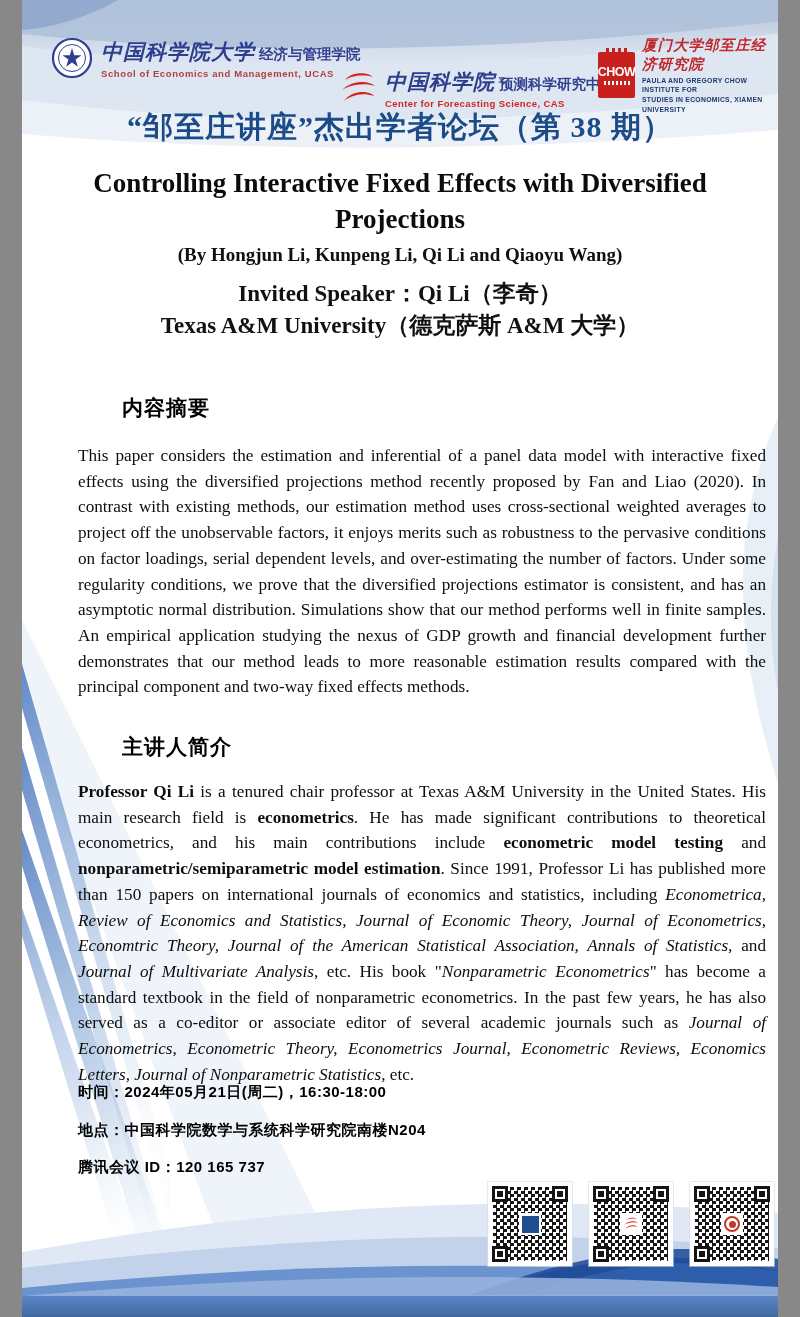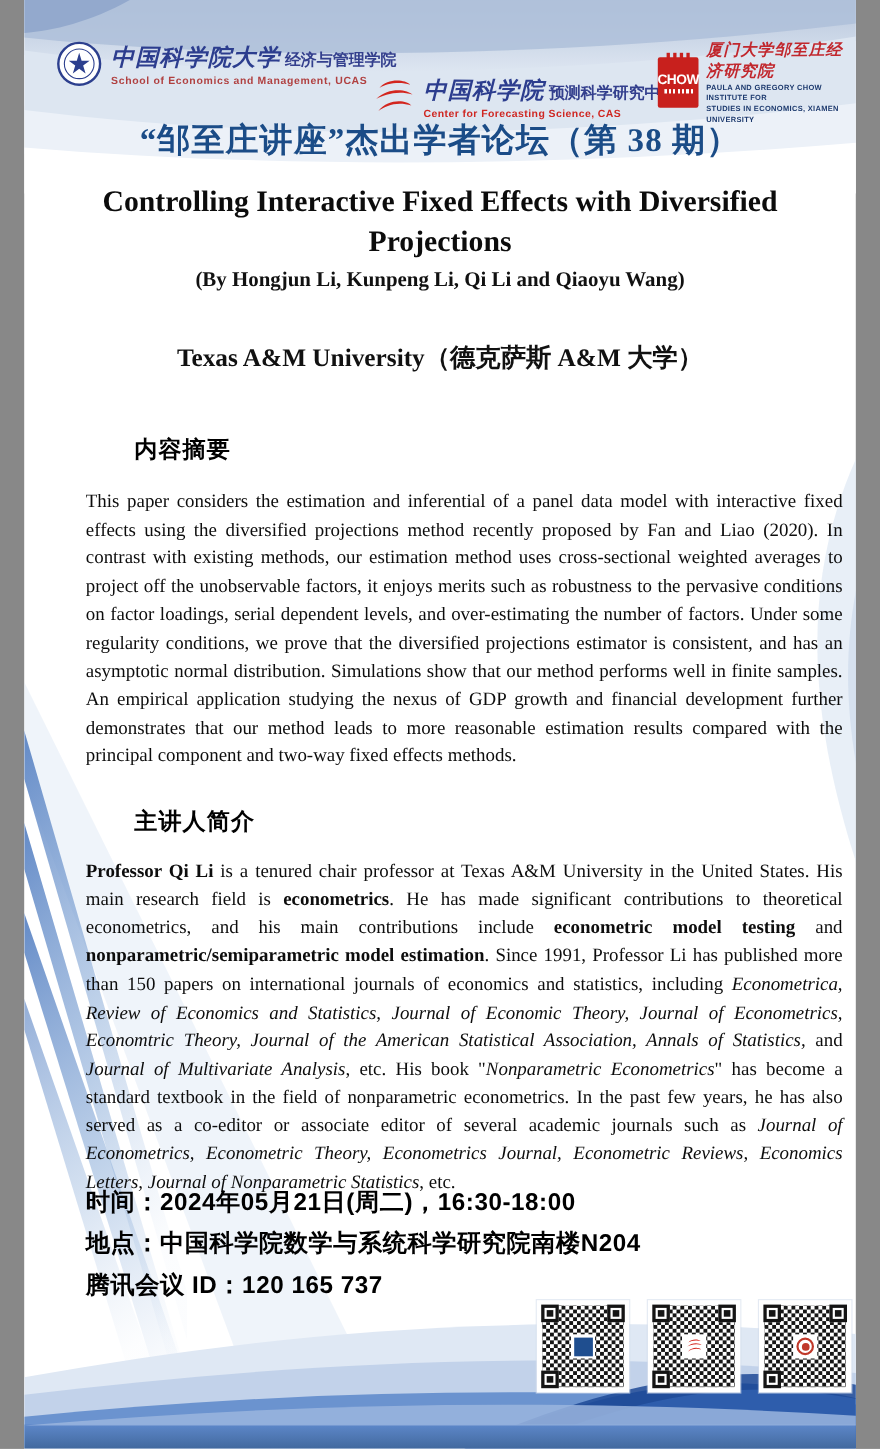--- a/index.html
+++ b/index.html
@@ -64,21 +64,21 @@
     font-size:17.2px; line-height:25.7px; text-align:justify; color:#0d0d0d;
   }
   .abstract-body { top:443px; }
   .bio-body { top:779px; }
   .b { font-weight:bold; }
   .i { font-style:italic; }
 
   
   .logistics {
     position:absolute; left:56px; top:1074px;
-    font-family:"Liberation Sans", sans-serif; font-weight:bold; font-size:22px; color:#000;
+    font-family:"Liberation Sans", sans-serif; font-weight:bold; font-size:15px; color:#000;
   }
   .logistics .line { height:37.5px; display:flex; align-items:center; letter-spacing:0.5px; }
 
   
   .qr-row { position:absolute; left:466px; top:1182px; display:flex; gap:17px; }
   .qr-tile { width:84px; height:84px; background:#fff; position:relative; box-shadow:0 0 0 1px rgba(210,220,235,.6); }
   .qr-noise {
     position:absolute; inset:5px;
     background-image:
       conic-gradient(#161616 25%, #ffffff 0 50%, #161616 0 75%, #ffffff 0),
@@ -197,20 +197,21 @@
       <div class="logo-text">
         <span class="cn-big">厦门大学邹至庄经济研究院</span>
         <span class="en-tiny">PAULA AND GREGORY CHOW INSTITUTE FOR</span>
         <span class="en-tiny">STUDIES IN ECONOMICS, XIAMEN UNIVERSITY</span>
       </div>
     </div>
 
     <div class="banner-title">“邹至庄讲座”杰出学者论坛（第 38 期）</div>
     <h1 class="talk-title">Controlling Interactive Fixed Effects with Diversified Projections</h1>
     <div class="byline">(By Hongjun Li, Kunpeng Li, Qi Li and Qiaoyu Wang)</div>
+    <div class="speaker-line">Invited Speaker：Qi Li（李奇）</div>
     <div class="affiliation-line">Texas A&amp;M University（德克萨斯 A&amp;M 大学）</div>
 
     <h2 class="section-heading abstract-heading">内容摘要</h2>
     <p class="body-par abstract-body">This paper considers the estimation and inferential of a panel data model with interactive fixed effects using the diversified projections method recently proposed by Fan and Liao (2020). In contrast with existing methods, our estimation method uses cross-sectional weighted averages to project off the unobservable factors, it enjoys merits such as robustness to the pervasive conditions on factor loadings, serial dependent levels, and over-estimating the number of factors. Under some regularity conditions, we prove that the diversified projections estimator is consistent, and has an asymptotic normal distribution. Simulations show that our method performs well in finite samples. An empirical application studying the nexus of GDP growth and financial development further demonstrates that our method leads to more reasonable estimation results compared with the principal component and two-way fixed effects methods.</p>
 
     <h2 class="section-heading bio-heading">主讲人简介</h2>
     <p class="body-par bio-body"><span class="b">Professor Qi Li</span><span> is a tenured chair professor at Texas A&amp;M University in the United States. His main research field is </span><span class="b">econometrics</span><span>. He has made significant contributions to theoretical econometrics, and his main contributions include </span><span class="b">econometric model testing</span><span> and </span><span class="b">nonparametric/semiparametric model estimation</span><span>. Since 1991, Professor Li has published more than 150 papers on international journals of economics and statistics, including </span><span class="i">Econometrica, Review of Economics and Statistics, Journal of Economic Theory, Journal of Econometrics, Economtric Theory, Journal of the American Statistical Association, Annals of Statistics,</span><span> and </span><span class="i">Journal of Multivariate Analysis</span><span>, etc. His book "</span><span class="i">Nonparametric Econometrics</span><span>" has become a standard textbook in the field of nonparametric econometrics. In the past few years, he has also served as a co-editor or associate editor of several academic journals such as </span><span class="i">Journal of Econometrics, Econometric Theory, Econometrics Journal, Econometric Reviews, Economics Letters, Journal of Nonparametric Statistics</span><span>, etc.</span></p>
 
     <div class="logistics">
       <div class="line">时间：2024年05月21日(周二)，16:30-18:00</div>

